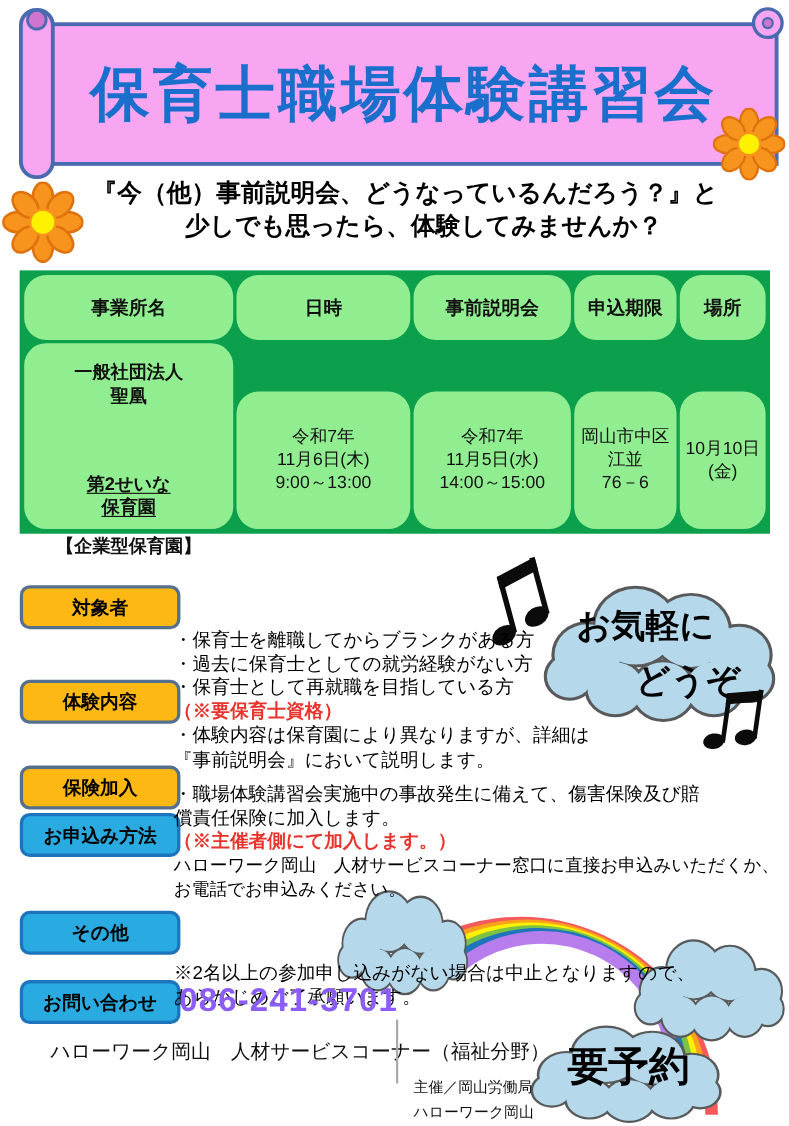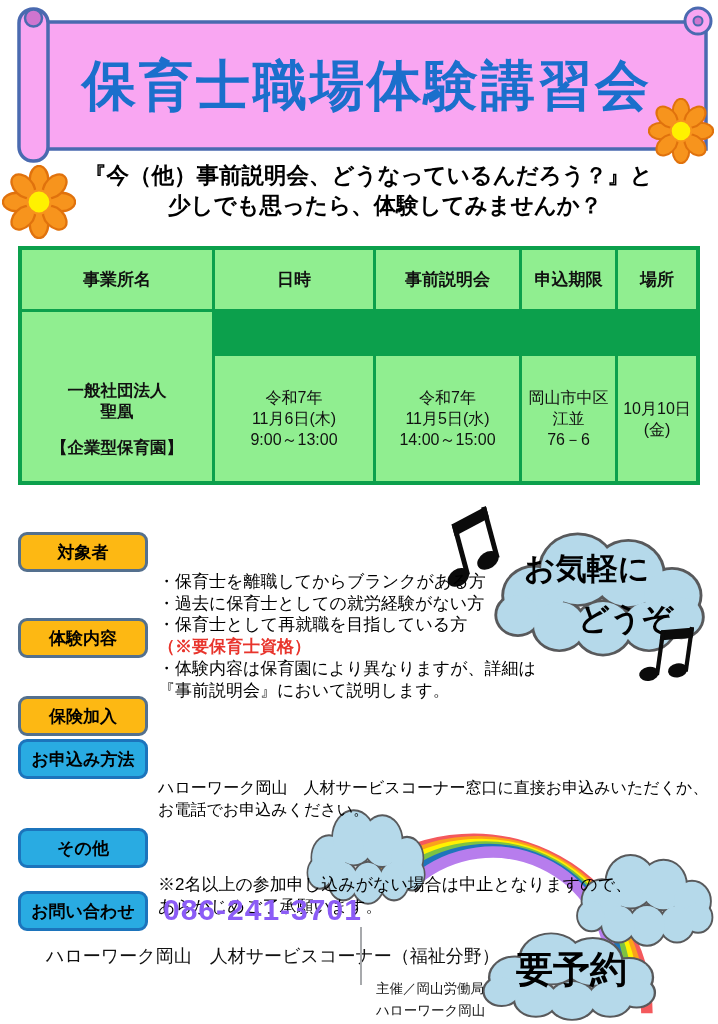--- a/index.html
+++ b/index.html
@@ -19,29 +19,29 @@
   
   .tbl{
     position:absolute; left:18px; top:246px; z-index:2;
     display:grid; grid-template-columns:190px 158px 143px 93px 78px;
     grid-template-rows:59px 169px; gap:3px;
     background:#0CA04C; border:4px solid #0CA04C;
   }
   .cell{
     background:#90EE90; display:flex; flex-direction:column;
     align-items:center; justify-content:center; text-align:center;
-    font-size:16px; line-height:21px;
+    font-size:16px; line-height:21px;border-radius:20px;
   }
   .cell.hdr{font-weight:bold; font-size:17px;}
   .lines{white-space:pre-line;margin-top:44px;}
   .office{gap:15px; font-size:16.5px; font-weight:bold;}
   .facility{text-decoration:underline; text-underline-offset:3px;}
   
   .badge{
-    position:absolute; left:18px; width:130px; height:40px; z-index:3;
+    position:absolute; left:18px; width:146px; height:40px; z-index:3;
     border-radius:9px; border:3px solid; box-sizing:border-box;
     display:flex; align-items:center; justify-content:center;
     font-size:17px; font-weight:bold; color:#000;
   }
   .badge.orange{background:#FDB813; border-color:#54708E;}
   .badge.blue{background:#29ABE2; border-color:#1C74BC;}
   .sec{position:absolute; left:158px; z-index:3; font-size:17px; line-height:21.5px; color:#000;}
   .sec .red{color:#E8342C; font-weight:bold;}
   .phone{position:absolute; left:163px; top:893px; z-index:3; font-size:30px; font-weight:bold; letter-spacing:1px; color:#8b5cf6;}
   
@@ -134,20 +134,22 @@
   <div class="tbl">
     <div class="cell hdr">事業所名</div>
     <div class="cell hdr">日時</div>
     <div class="cell hdr">事前説明会</div>
     <div class="cell hdr">申込期限</div>
     <div class="cell hdr">場所</div>
 
     <div class="cell office">
       <div class="lines">一般社団法人
 聖凰</div>
+      <div class="lines facility">第2せいな
+保育園</div>
       <div>【企業型保育園】</div>
     </div>
     <div class="cell lines">令和7年
 11月6日(木)
 9:00～13:00</div>
     <div class="cell lines">令和7年
 11月5日(水)
 14:00～15:00</div>
     <div class="cell lines">岡山市中区
 江並
@@ -207,20 +209,25 @@
 ・過去に保育士としての就労経験がない方
 ・保育士として再就職を目指している方</div>
     <div class="red">（※要保育士資格）</div>
   </div>
 
   <div class="sec" style="top:614px;">
     <div class="lines">・体験内容は保育園により異なりますが、詳細は
 『事前説明会』において説明します。</div>
   </div>
 
+  <div class="sec" style="top:667px;">
+    <div class="lines">・職場体験講習会実施中の事故発生に備えて、傷害保険及び賠
+償責任保険に加入します。</div>
+    <div class="red">（※主催者側にて加入します。）</div>
+  </div>
 
   <div class="sec" style="top:733px; font-size:16px;">
     <div class="lines">ハローワーク岡山　人材サービスコーナー窓口に直接お申込みいただくか、
 お電話でお申込みください。</div>
   </div>
 
   <div class="sec" style="top:830px;">
     <div class="lines">※2名以上の参加申し込みがない場合は中止となりますので、
 あらかじめご了承願います。</div>
   </div>

